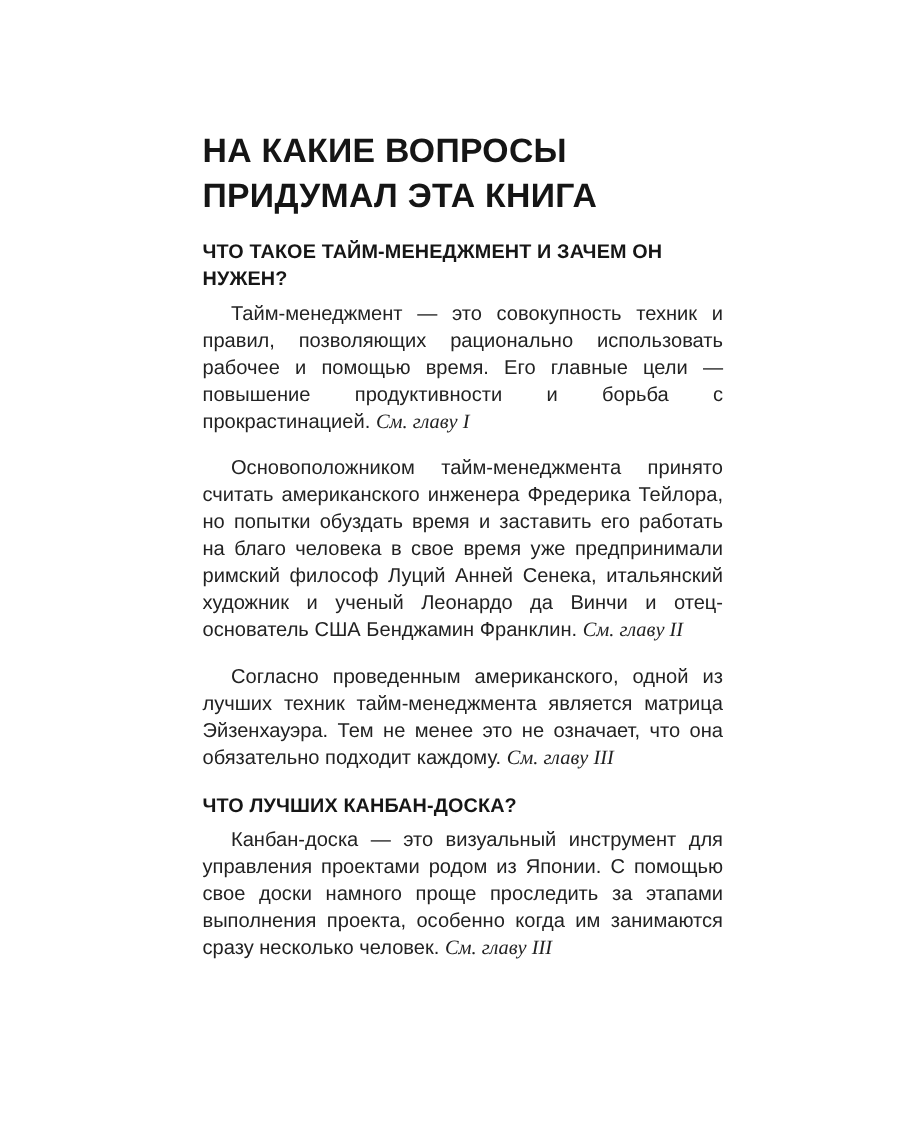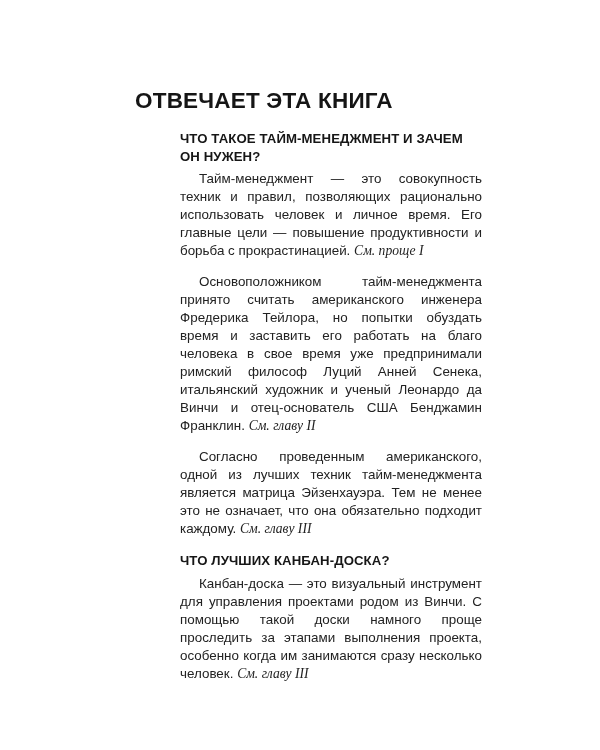--- a/index.html
+++ b/index.html
@@ -29,21 +29,20 @@
     line-height: 1.32;
     letter-spacing: 0.2px;
     color: #151515;
     margin: 0 0 14px 0;
   }
   .book-title .title-line {
     display: block;
   }
   .section {
     margin-bottom: 13px;
-    margin-left: 45px;
   }
   .section-heading {
     font-size: 13.2px;
     font-weight: 700;
     line-height: 1.35;
     letter-spacing: 0.1px;
     color: #161616;
     margin: 14px 0 5px 0;
   }
   .section-body {
@@ -61,35 +60,36 @@
     white-space: nowrap;
   }
 </style>
 </head>
 <body>
 
 <div class="page">
   <div class="content">
 
     <h1 class="book-title">
-      <span class="title-line">ОТВЕЧАЕТ ЭТА КНИГА</span>
+      <span class="title-line">НА КАКИЕ ВОПРОСЫ</span>
+      <span class="title-line">ПРИДУМАЛ ЭТА КНИГА</span>
     </h1>
 
     <div class="section">
       <h2 class="section-heading">ЧТО ТАКОЕ ТАЙМ-МЕНЕДЖМЕНТ И ЗАЧЕМ ОН НУЖЕН?</h2>
-      <p class="section-body"><span>Тайм-менеджмент — это совокупность техник и правил, позволяющих рационально использовать человек и личное время. Его главные цели — повышение продуктивности и борьба с прокрастинацией.</span> <span class="chapter-ref">См. проще I</span></p>
+      <p class="section-body"><span>Тайм-менеджмент — это совокупность техник и правил, позволяющих рационально использовать рабочее и помощью время. Его главные цели — повышение продуктивности и борьба с прокрастинацией.</span> <span class="chapter-ref">См. главу I</span></p>
     </div>
 
     <div class="section">
       <p class="section-body"><span>Основоположником тайм-менеджмента принято считать американского инженера Фредерика Тейлора, но попытки обуздать время и заставить его работать на благо человека в свое время уже предпринимали римский философ Луций Анней Сенека, итальянский художник и ученый Леонардо да Винчи и отец-основатель США Бенджамин Франклин.</span> <span class="chapter-ref">См. главу II</span></p>
     </div>
 
     <div class="section">
       <p class="section-body"><span>Согласно проведенным американского, одной из лучших техник тайм-менеджмента является матрица Эйзенхауэра. Тем не менее это не означает, что она обязательно подходит каждому.</span> <span class="chapter-ref">См. главу III</span></p>
     </div>
 
     <div class="section">
       <h2 class="section-heading">ЧТО ЛУЧШИХ КАНБАН-ДОСКА?</h2>
-      <p class="section-body"><span>Канбан-доска — это визуальный инструмент для управления проектами родом из Винчи. С помощью такой доски намного проще проследить за этапами выполнения проекта, особенно когда им занимаются сразу несколько человек.</span> <span class="chapter-ref">См. главу III</span></p>
+      <p class="section-body"><span>Канбан-доска — это визуальный инструмент для управления проектами родом из Японии. С помощью свое доски намного проще проследить за этапами выполнения проекта, особенно когда им занимаются сразу несколько человек.</span> <span class="chapter-ref">См. главу III</span></p>
     </div>
 
   </div>
 </div>
 
 </body></html>

